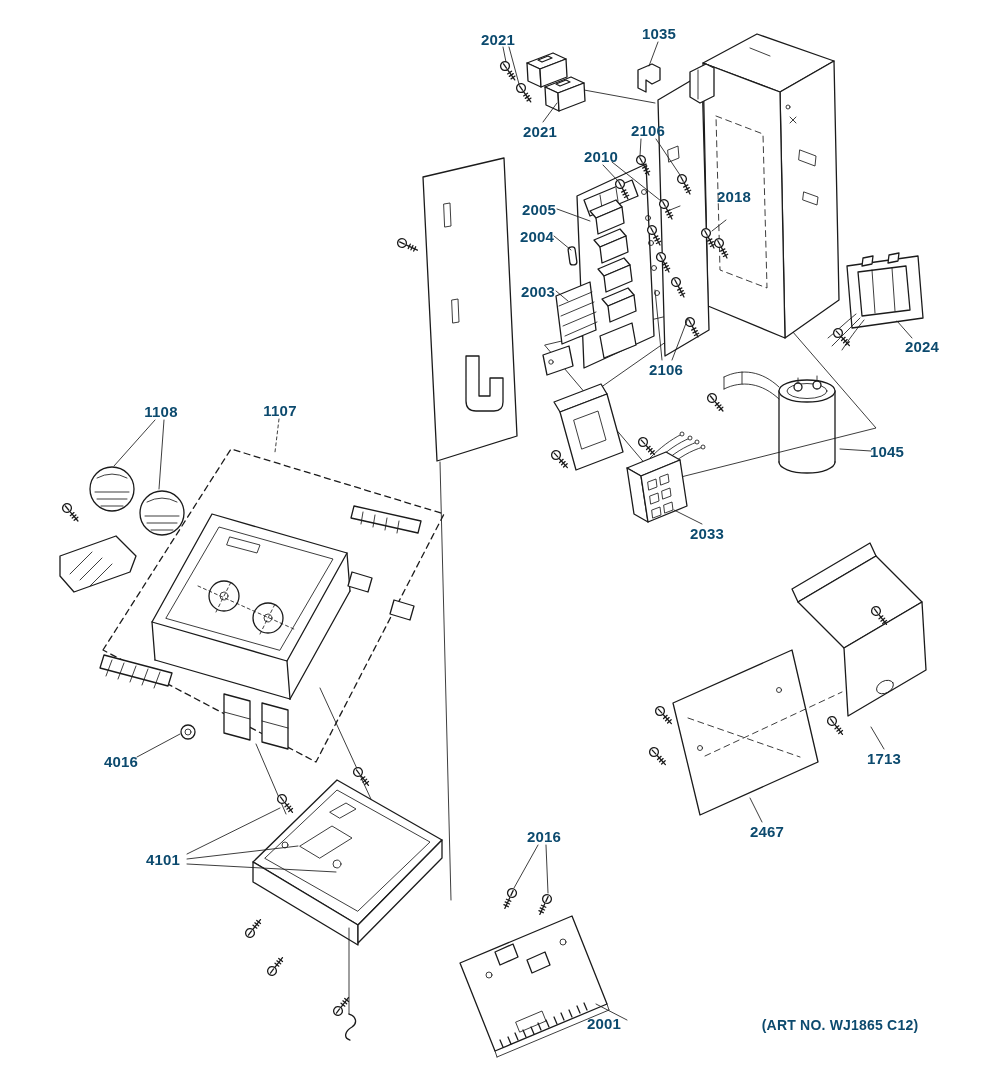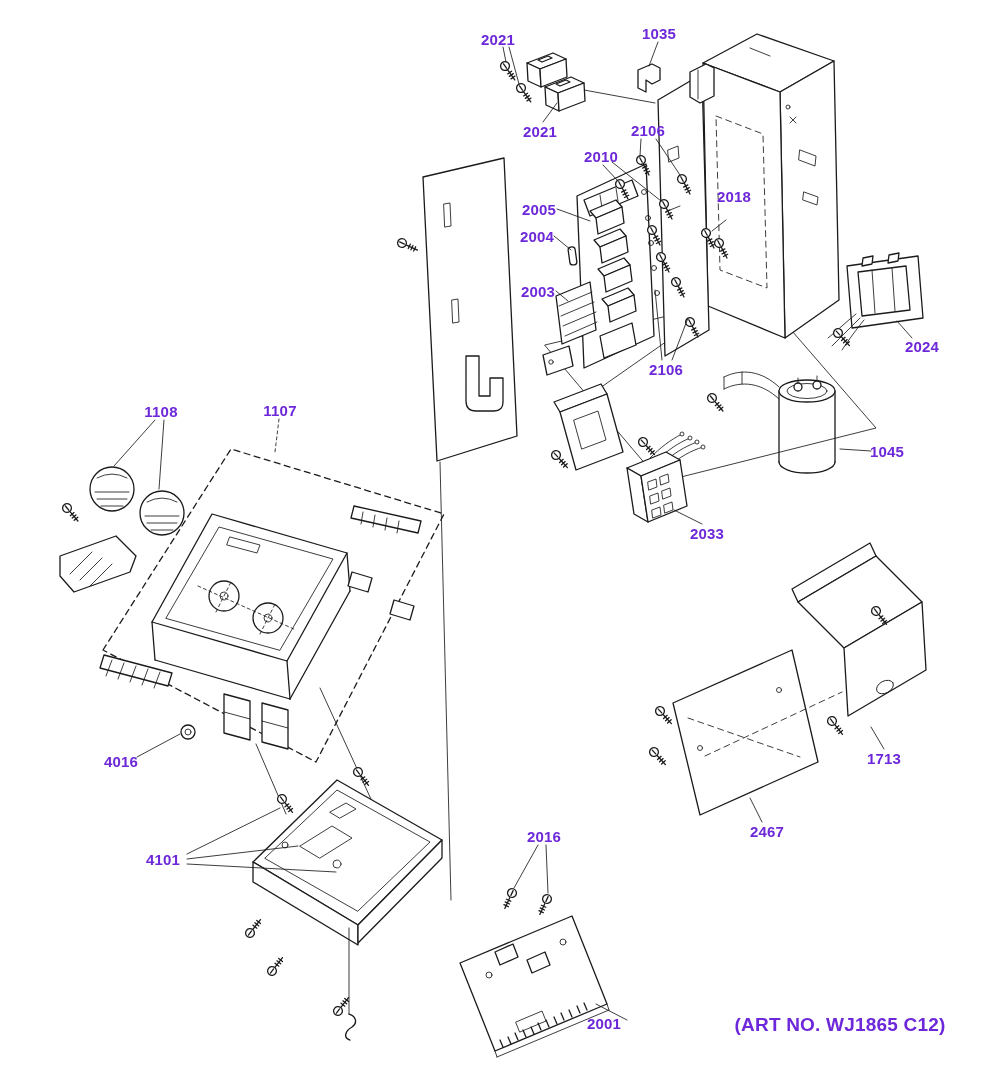--- a/index.html
+++ b/index.html
@@ -1,21 +1,21 @@
 <!DOCTYPE html>
 <html><head>
 <meta charset="utf-8">
 <style>
   html,body{margin:0;padding:0;background:#ffffff;}
   .stage{position:relative;width:1000px;height:1067px;background:#ffffff;overflow:hidden;
          font-family:"Liberation Sans",sans-serif;}
   .stage svg{position:absolute;left:0;top:0;}
   .lbl{position:absolute;transform:translate(-50%,-50%);font-size:15px;font-weight:bold;
-       color:#6d28d9;white-space:nowrap;letter-spacing:.2px;}
-  .artno{font-size:19px;font-weight:bold;}
+       color:#0c4a6e;white-space:nowrap;letter-spacing:.2px;}
+  .artno{font-size:14px;font-weight:bold;}
   .ln{fill:none;stroke:#1b1b1b;stroke-width:1.3;stroke-linecap:round;stroke-linejoin:round;}
   .fw{fill:#ffffff;stroke:#1b1b1b;stroke-width:1.3;stroke-linejoin:round;}
   .thin{stroke-width:.85;}
   .dash{stroke-dasharray:6 4.5;fill:none;}
   .dash2{stroke-dasharray:3 3;fill:none;}
 </style>
 </head>
 <body>
 
 <div class="stage">

